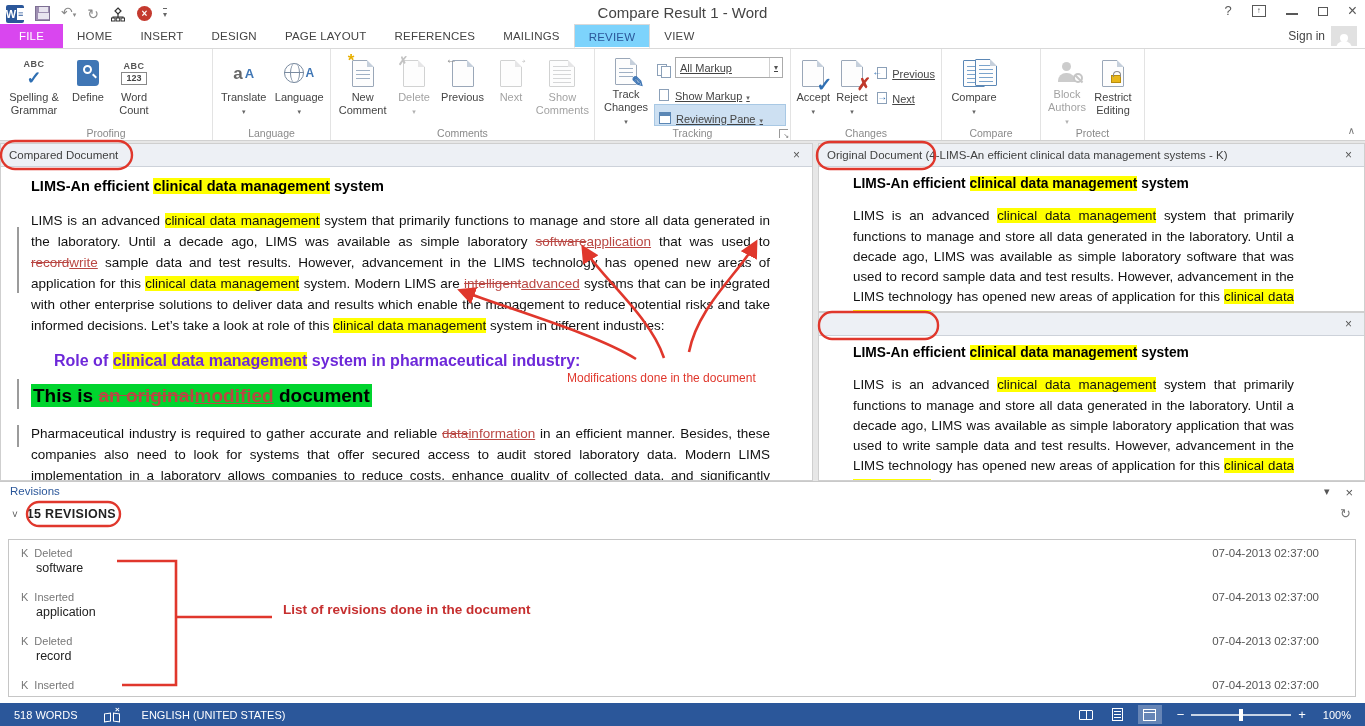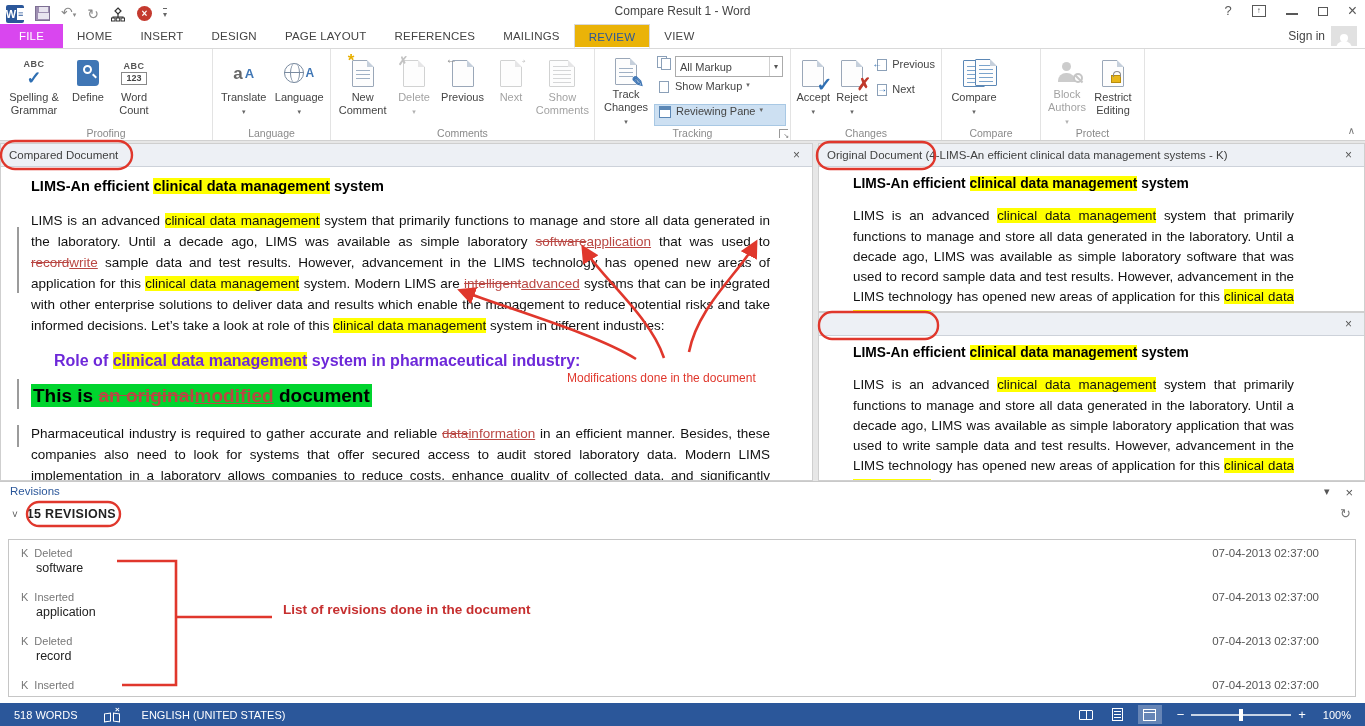--- a/index.html
+++ b/index.html
@@ -11,33 +11,33 @@
   .qat { position:absolute; left:6px; top:2px; display:flex; align-items:center; gap:11px; }
   .qat .qbtn { font-size:14px; color:#8a8a8a; line-height:20px; }
   .wordlogo { width:18px; height:18px; background:#2b579a; border-radius:2px; color:#fff; font-size:11px; font-weight:bold; display:flex; align-items:center; justify-content:center; }
   .wordlogo i { font-style:normal; background:#fff; color:#2b579a; padding:0 1px; margin-left:1px; font-size:9px; line-height:12px; }
   .saveicon { width:15px; height:15px; background:#9e8fb2; border:1px solid #7d6f93; position:relative; }
   .saveicon:before { content:""; position:absolute; top:0; left:3px; width:9px; height:5px; background:#e8e4ef; }
   .saveicon:after { content:""; position:absolute; bottom:1px; left:2px; width:11px; height:6px; background:#e8e4ef; }
   .orgchart { width:16px; height:16px; }
   .redx { width:15px; height:15px; border-radius:50%; background:#c43a2f; color:#fff; font-size:10px; font-weight:bold; display:flex; align-items:center; justify-content:center; line-height:1; }
   .qatdrop { font-size:8px; color:#666; border-top:1px solid #666; padding-top:1px; }
-  #doc-title { position:absolute; left:0; right:0; top:4px; text-align:center; font-size:12px; color:#444; }
+  #doc-title { position:absolute; left:0; right:0; top:4px; text-align:center; font-size:15px; color:#444; }
   .winbtns { position:absolute; right:8px; top:3px; display:flex; gap:20px; align-items:center; color:#585858; }
   .winbtns .wb { font-size:13px; line-height:16px; }
   .rdo-box { width:14px; height:12px; border:1px solid #585858; font-size:8px; text-align:center; line-height:10px; }
   .min-glyph { width:12px; border-bottom:2px solid #585858; height:8px; }
   .restore-glyph { width:10px; height:9px; border:1px solid #585858; position:relative; background:#fff; }
   .restore-glyph:before { content:""; position:absolute; top:-3px; left:2px; width:10px; height:9px; border:1px solid #585858; background:#fff; z-index:-1; }
 
   
   #tabbar { position:absolute; top:24px; left:0; width:1365px; height:24px; background:#fff; display:flex; font-size:11.5px; }
   .tab { padding:6px 14px 4px; color:#444; letter-spacing:.2px; }
   .tab.file { background:#d946ef; color:#fff; padding:6px 19px 4px; }
-  .tab.active { color:#2b579a; background:#eab308; border:1px solid #d9d9d9; border-bottom:1px solid #fff; }
+  .tab.active { color:#2b579a; background:#7dd3fc; border:1px solid #d9d9d9; border-bottom:1px solid #fff; }
   #signin { position:absolute; right:40px; top:29px; font-size:12px; color:#444; }
   #avatar { position:absolute; right:8px; top:26px; width:26px; height:20px; background:#e1e1e1; display:flex; align-items:flex-end; justify-content:center; overflow:hidden; }
   .person { width:8px; height:8px; background:#fff; border-radius:50%; position:relative; top:-4px; }
   .person:after { content:""; position:absolute; top:7px; left:-4px; width:16px; height:8px; background:#fff; border-radius:8px 8px 0 0; }
 
   
   #ribbon { position:absolute; top:48px; left:0; width:1365px; height:93px; background:#fff; border-top:1px solid #d9d9d9; border-bottom:1px solid #d1d1d1; display:flex; }
   .rgroup { position:relative; border-right:1px solid #e3e3e3; padding:3px 3px 15px; display:flex; align-items:flex-start; }
   .glabel { position:absolute; bottom:1px; left:0; right:0; text-align:center; font-size:10.5px; color:#8a8a8a; }
   .bigbtn { width:58px; display:flex; flex-direction:column; align-items:center; font-size:11px; line-height:13px; color:#444; text-align:center; padding-top:3px; height:76px; }
@@ -54,21 +54,21 @@
   .bluebook .mag { position:absolute; top:5px; left:6px; width:9px; height:9px; border:2px solid #fff; border-radius:50%; }
   .bluebook .mag:after { content:""; position:absolute; top:8px; left:7px; width:5px; height:2px; background:#fff; transform:rotate(45deg); }
   .openbook { width:28px; height:22px; position:relative; }
   .openbook:before,.openbook:after { content:""; position:absolute; top:0; width:12px; height:20px; border:1.5px solid #3f76b5; background:#fff; }
   .openbook:before { left:0; transform:skewY(-6deg); }
   .openbook:after { right:0; transform:skewY(6deg); }
   .cnt123 { font-size:9px; font-weight:bold; color:#444; border:1px solid #888; padding:0 4px; line-height:11px; }
   .globe { width:20px; height:20px; border:1.5px solid #7a8ba0; border-radius:50%; position:relative; }
   .globe:before { content:""; position:absolute; top:8px; left:-1px; right:-1px; border-top:1.2px solid #7a8ba0; }
   .globe:after { content:""; position:absolute; top:-1px; bottom:-1px; left:5px; width:8px; border:1.2px solid #7a8ba0; border-top:none; border-bottom:none; border-radius:50%; }
-  .smallrow { display:flex; align-items:flex-start; height:22px; font-size:11px; color:#444; gap:4px; padding:0 3px; white-space:nowrap; }
+  .smallrow { display:flex; align-items:flex-end; height:22px; font-size:11px; color:#444; gap:4px; padding:0 3px; white-space:nowrap;text-decoration:underline; }
   .smallrow.hilite { background:#cde0f2; border:1px solid #a8c8e4; }
   .msel { width:108px; height:21px; border:1px solid #ababab; background:#fff; display:flex; align-items:center; justify-content:space-between; padding:0 4px; font-size:11px; }
   .msel .sarr { border-left:1px solid #d0d0d0; padding-left:4px; font-size:8px; color:#555; align-self:stretch; display:flex; align-items:center; }
   .tinyicon { width:14px; height:14px; position:relative; flex:0 0 auto; }
   .tinypg { position:absolute; width:10px; height:12px; background:#fff; border:1px solid #8ba0b8; }
   .launcher { position:absolute; right:2px; bottom:2px; width:9px; height:9px; border-left:1px solid #999; border-top:1px solid #999; }
   .launcher:after { content:"↘"; position:absolute; right:-1px; bottom:-2px; font-size:7px; color:#777; }
   #ribbon-collapse { position:absolute; right:10px; bottom:4px; font-size:10px; color:#777; }
   .lockicon { position:absolute; bottom:3px; right:2px; width:10px; height:8px; background:#e8b71a; border:1px solid #b88d0e; }
   .lockicon:before { content:""; position:absolute; top:-5px; left:1px; width:6px; height:5px; border:1.5px solid #8a8a8a; border-bottom:none; border-radius:4px 4px 0 0; }

